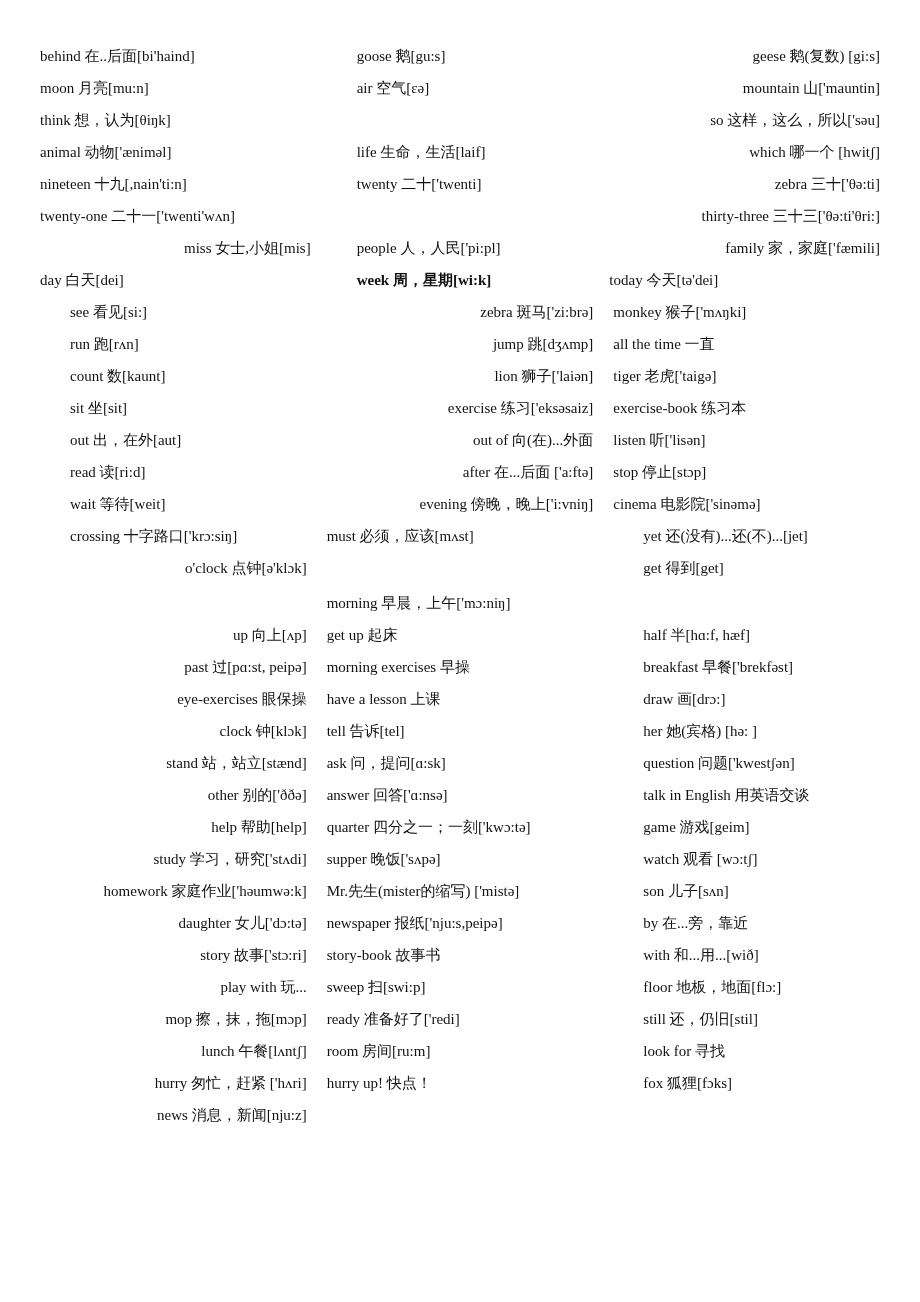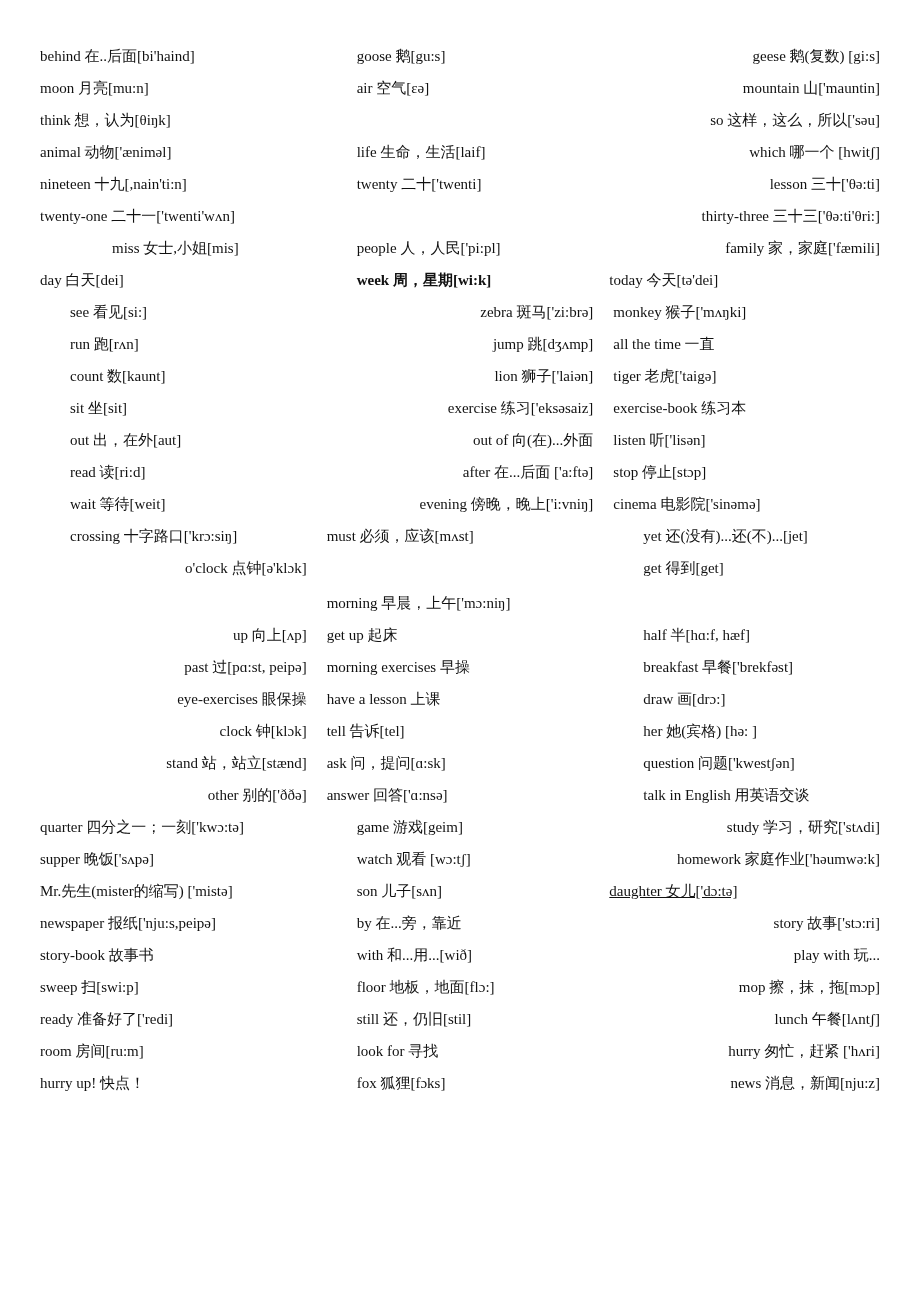--- a/index.html
+++ b/index.html
@@ -38,25 +38,25 @@
     <div class="vocab-cell" style="text-align: left; padding-left: 40px;">air 空气[εə]</div>
     <div class="vocab-cell" style="text-align: right; padding-right: 10px;">mountain 山['mauntin]</div>
     <div class="vocab-cell" style="text-align: left; padding-left: 10px;">think 想，认为[θiŋk]</div>
     <div class="vocab-cell" style="text-align: left; padding-left: 40px;"></div>
     <div class="vocab-cell" style="text-align: right; padding-right: 10px;">so 这样，这么，所以['səu]</div>
     <div class="vocab-cell" style="text-align: left; padding-left: 10px;">animal 动物['ænimәl]</div>
     <div class="vocab-cell" style="text-align: left; padding-left: 40px;">life 生命，生活[laif]</div>
     <div class="vocab-cell" style="text-align: right; padding-right: 10px;">which 哪一个 [hwitʃ]</div>
     <div class="vocab-cell" style="text-align: left; padding-left: 10px;">nineteen 十九[,nain'ti:n]</div>
     <div class="vocab-cell" style="text-align: left; padding-left: 40px;">twenty 二十['twenti]</div>
-    <div class="vocab-cell" style="text-align: right; padding-right: 10px;">lesson 三十['θə:ti]</div>
+    <div class="vocab-cell" style="text-align: right; padding-right: 10px;">zebra 三十['θə:ti]</div>
     <div class="vocab-cell" style="text-align: left; padding-left: 10px;">twenty-one 二十一['twenti'wʌn]</div>
     <div class="vocab-cell" style="text-align: left; padding-left: 40px;"></div>
     <div class="vocab-cell" style="text-align: right; padding-right: 10px;">thirty-three 三十三['θə:ti'θri:]</div>
-    <div class="vocab-cell" style="text-align: center; padding-left: 10px;">miss 女士,小姐[mis]</div>
+    <div class="vocab-cell" style="text-align: right; padding-left: 10px;">miss 女士,小姐[mis]</div>
     <div class="vocab-cell" style="text-align: left; padding-left: 40px;">people 人，人民['pi:pl]</div>
     <div class="vocab-cell" style="text-align: right; padding-right: 10px;">family 家，家庭['fæmili]</div>
     <div class="vocab-cell" style="text-align: left; padding-left: 10px;">day 白天[dei]</div>
     <div class="vocab-cell" style="text-align: left; padding-left: 40px; font-weight: bold;">week 周，星期[wi:k]</div>
     <div class="vocab-cell" style="text-align: left; padding-right: 10px;">today 今天[tə'dei]</div>
     <div class="vocab-cell" style="text-align: left; padding-left: 40px;">see 看见[si:]</div>
     <div class="vocab-cell" style="text-align: right; padding-right: 10px;">zebra 斑马['zi:brə]</div>
     <div class="vocab-cell" style="text-align: left; padding-left: 10px;">monkey 猴子['mʌŋki]</div>
     <div class="vocab-cell" style="text-align: left; padding-left: 40px;">run 跑[rʌn]</div>
     <div class="vocab-cell" style="text-align: right; padding-right: 10px;">jump 跳[dʒʌmp]</div>
@@ -93,29 +93,30 @@
     <div class="vocab-cell" style="text-align: left; padding-left: 40px;"> draw 画[drɔ:]</div>
     <div class="vocab-cell" style="text-align: right; padding-right: 10px;">clock 钟[klɔk]</div>
     <div class="vocab-cell" style="text-align: left; padding-left: 10px;">tell 告诉[tel]</div>
     <div class="vocab-cell" style="text-align: left; padding-left: 40px;">her 她(宾格) [hə: ]</div>
     <div class="vocab-cell" style="text-align: right; padding-right: 10px;">stand 站，站立[stænd]</div>
     <div class="vocab-cell" style="text-align: left; padding-left: 10px;">ask 问，提问[ɑ:sk]</div>
     <div class="vocab-cell" style="text-align: left; padding-left: 40px;"> question 问题['kwestʃən]</div>
     <div class="vocab-cell" style="text-align: right; padding-right: 10px;">other 别的['ððə]</div>
     <div class="vocab-cell" style="text-align: left; padding-left: 10px;"> answer 回答['ɑ:nsə]</div>
     <div class="vocab-cell" style="text-align: left; padding-left: 40px;"> talk in English 用英语交谈</div>
+    <div class="vocab-cell" style="text-align: right; padding-right: 10px;">help 帮助[help]</div>
     <div class="vocab-cell" style="text-align: left; padding-left: 10px;">quarter 四分之一；一刻['kwɔ:tə]</div>
     <div class="vocab-cell" style="text-align: left; padding-left: 40px;"> game 游戏[geim]</div>
     <div class="vocab-cell" style="text-align: right; padding-right: 10px;">study 学习，研究['stʌdi]</div>
     <div class="vocab-cell" style="text-align: left; padding-left: 10px;">supper 晚饭['sʌpə]</div>
     <div class="vocab-cell" style="text-align: left; padding-left: 40px;"> watch 观看 [wɔ:tʃ]</div>
     <div class="vocab-cell" style="text-align: right; padding-right: 10px;">homework 家庭作业['həumwə:k]</div>
     <div class="vocab-cell" style="text-align: left; padding-left: 10px;">Mr.先生(mister的缩写) ['mistə]</div>
     <div class="vocab-cell" style="text-align: left; padding-left: 40px;">son 儿子[sʌn]</div>
-    <div class="vocab-cell" style="text-align: left; padding-right: 10px; text-decoration: underline;">daughter 女儿['dɔ:tə]</div>
+    <div class="vocab-cell" style="text-align: right; padding-right: 10px;">daughter 女儿['dɔ:tə]</div>
     <div class="vocab-cell" style="text-align: left; padding-left: 10px;">newspaper 报纸['nju:s,peipə]</div>
     <div class="vocab-cell" style="text-align: left; padding-left: 40px;">by 在...旁，靠近</div>
     <div class="vocab-cell" style="text-align: right; padding-right: 10px;">story 故事['stɔ:ri]</div>
     <div class="vocab-cell" style="text-align: left; padding-left: 10px;"> story-book 故事书</div>
     <div class="vocab-cell" style="text-align: left; padding-left: 40px;"> with 和...用...[wið]</div>
     <div class="vocab-cell" style="text-align: right; padding-right: 10px;">play with 玩...</div>
     <div class="vocab-cell" style="text-align: left; padding-left: 10px;">sweep 扫[swi:p]</div>
     <div class="vocab-cell" style="text-align: left; padding-left: 40px;"> floor 地板，地面[flɔ:]</div>
     <div class="vocab-cell" style="text-align: right; padding-right: 10px;">mop 擦，抹，拖[mɔp]</div>
     <div class="vocab-cell" style="text-align: left; padding-left: 10px;">ready 准备好了['redi]</div>

